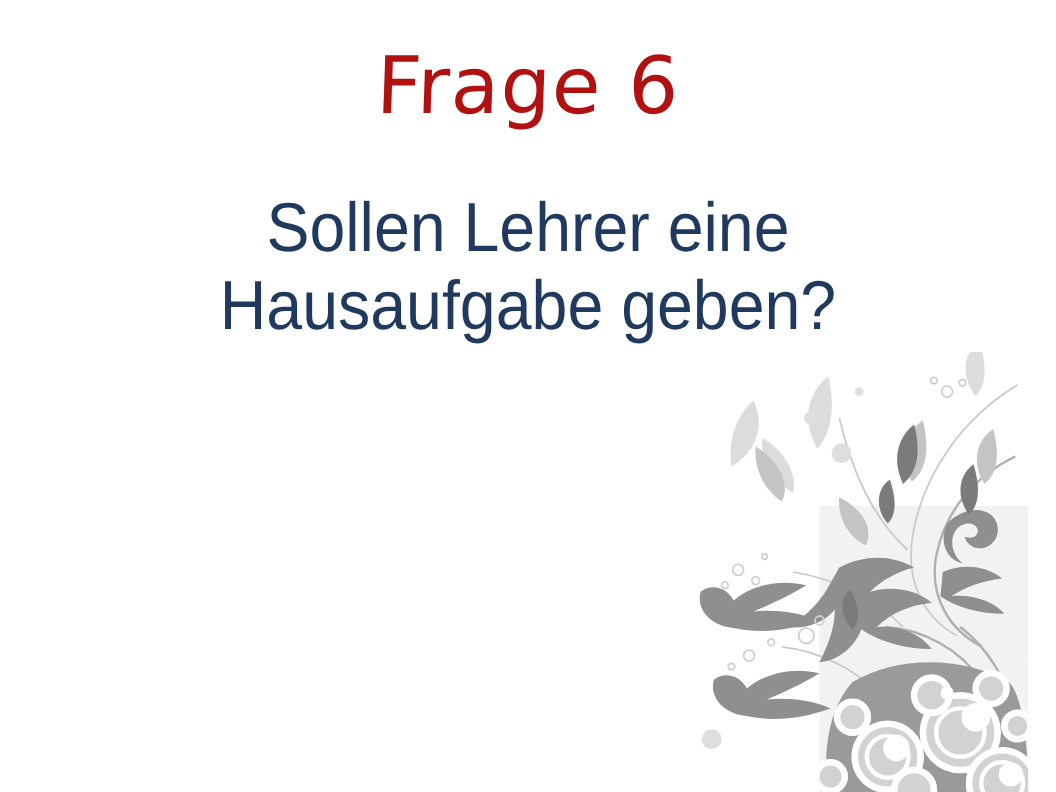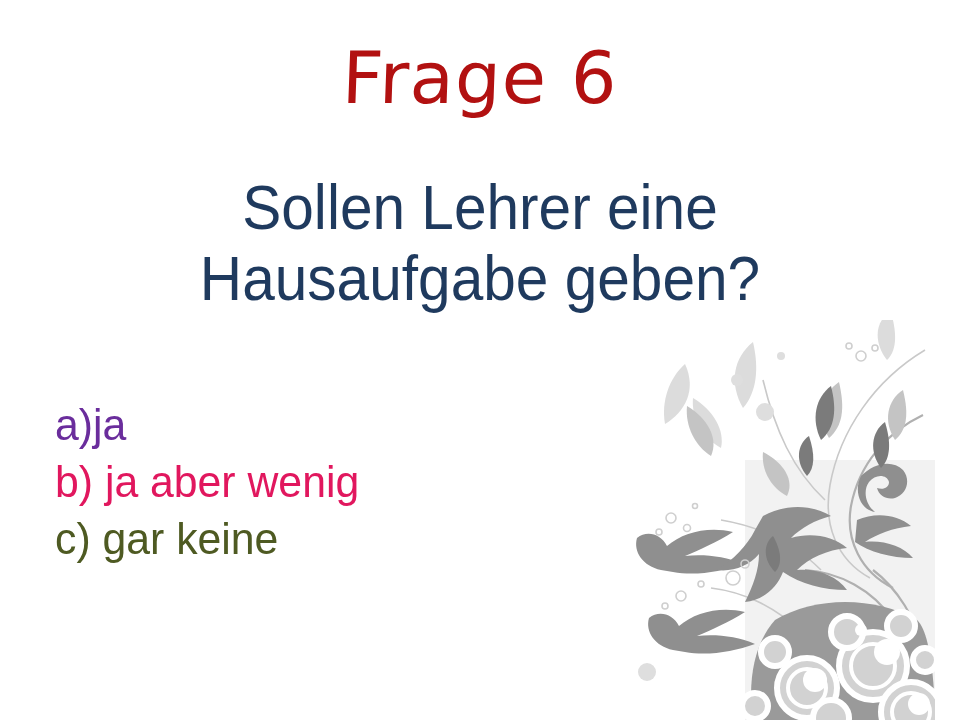--- a/index.html
+++ b/index.html
@@ -230,19 +230,14 @@
         </g>
       </g>
     </svg>
   </div>
 
   <div id="title">Frage 6</div>
 
   <div id="subtitle">Sollen Lehrer eine
 Hausaufgabe geben?</div>
 
-  <div id="options">
-    <div class="option a">a)ja</div>
-    <div class="option b">b) ja aber wenig</div>
-    <div class="option c">c) gar keine</div>
-  </div>
 
 </div>
 
 </body></html>

